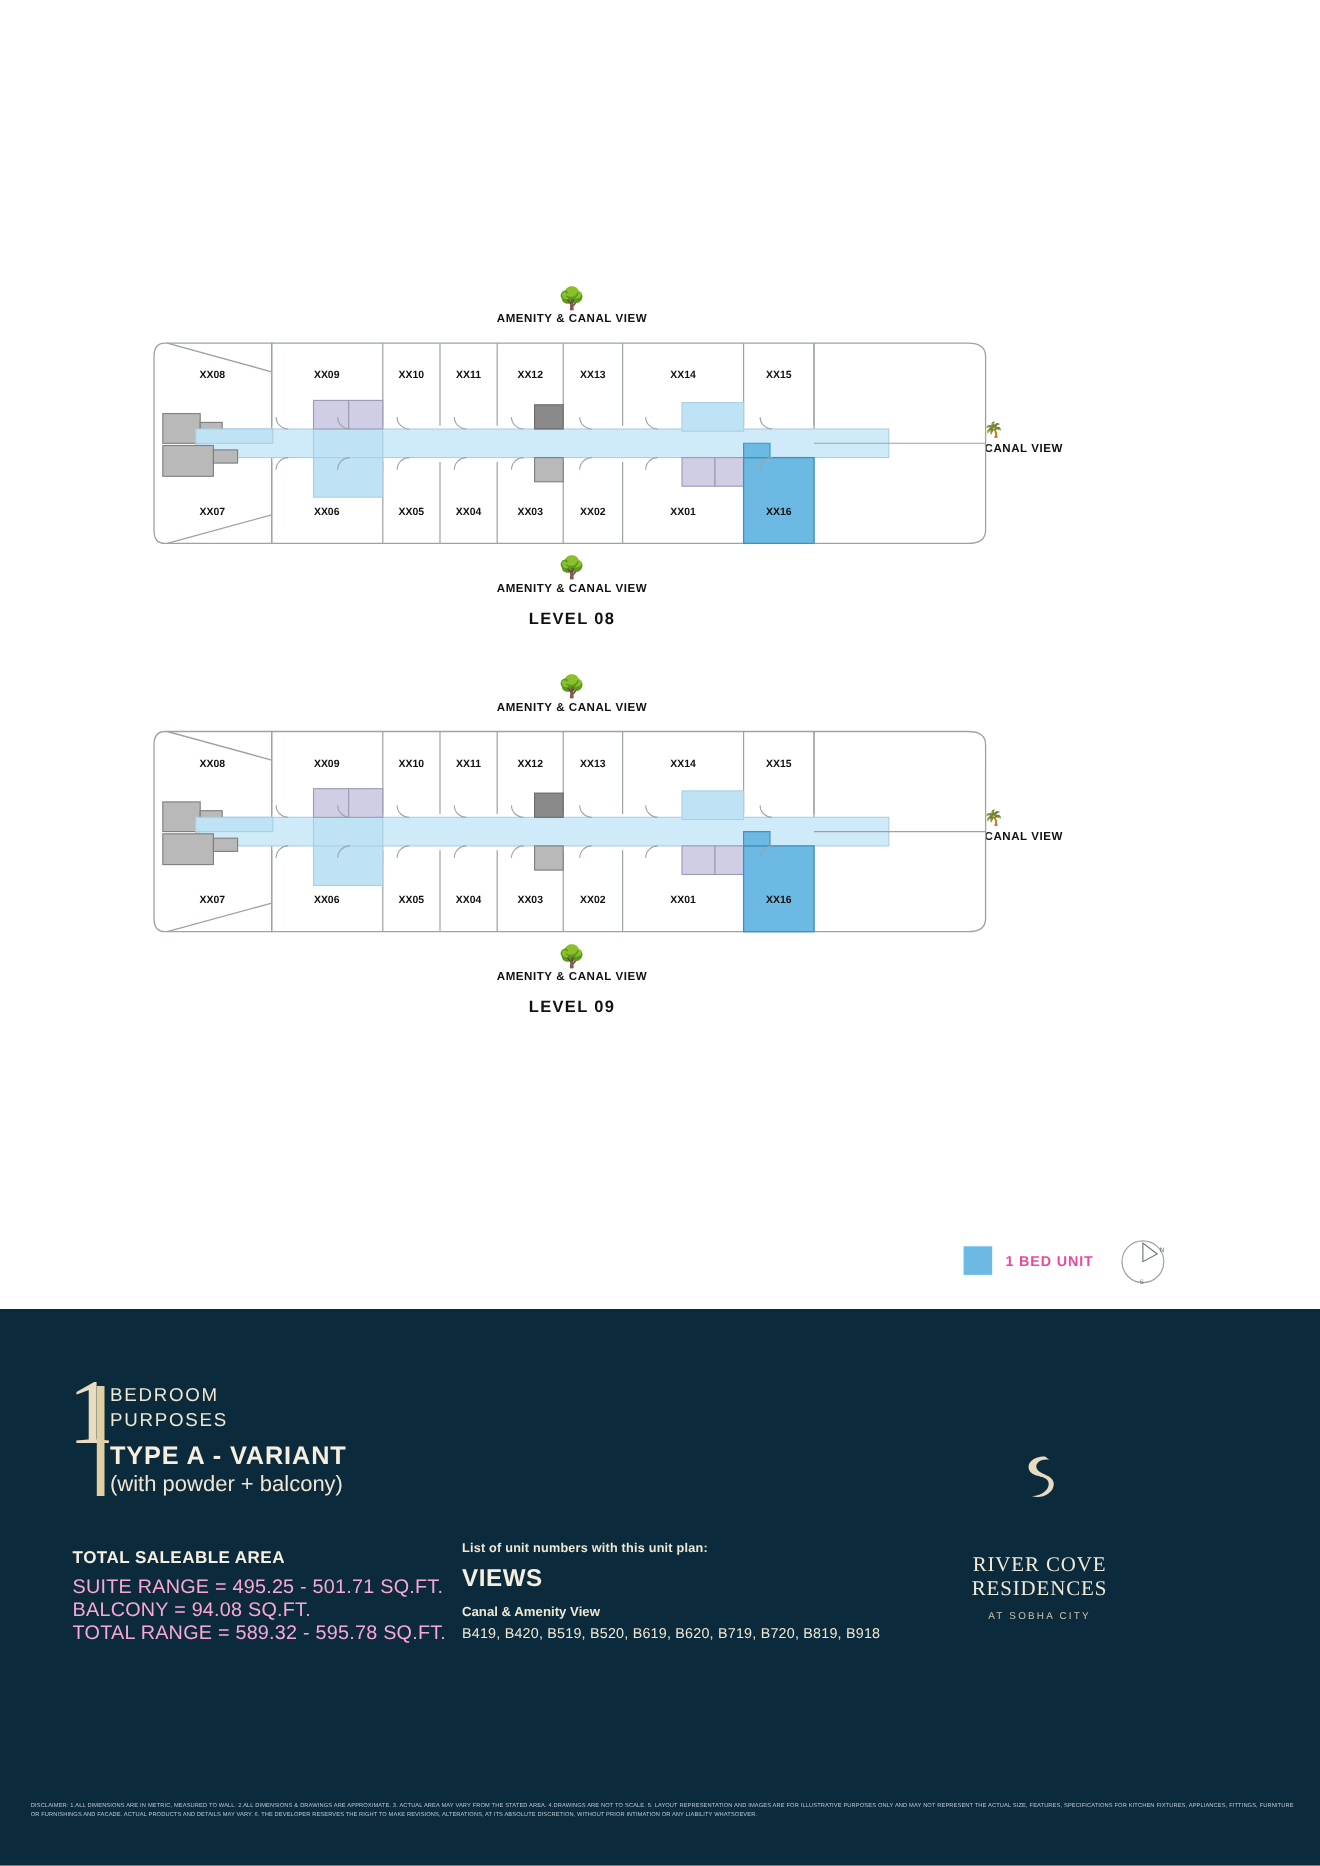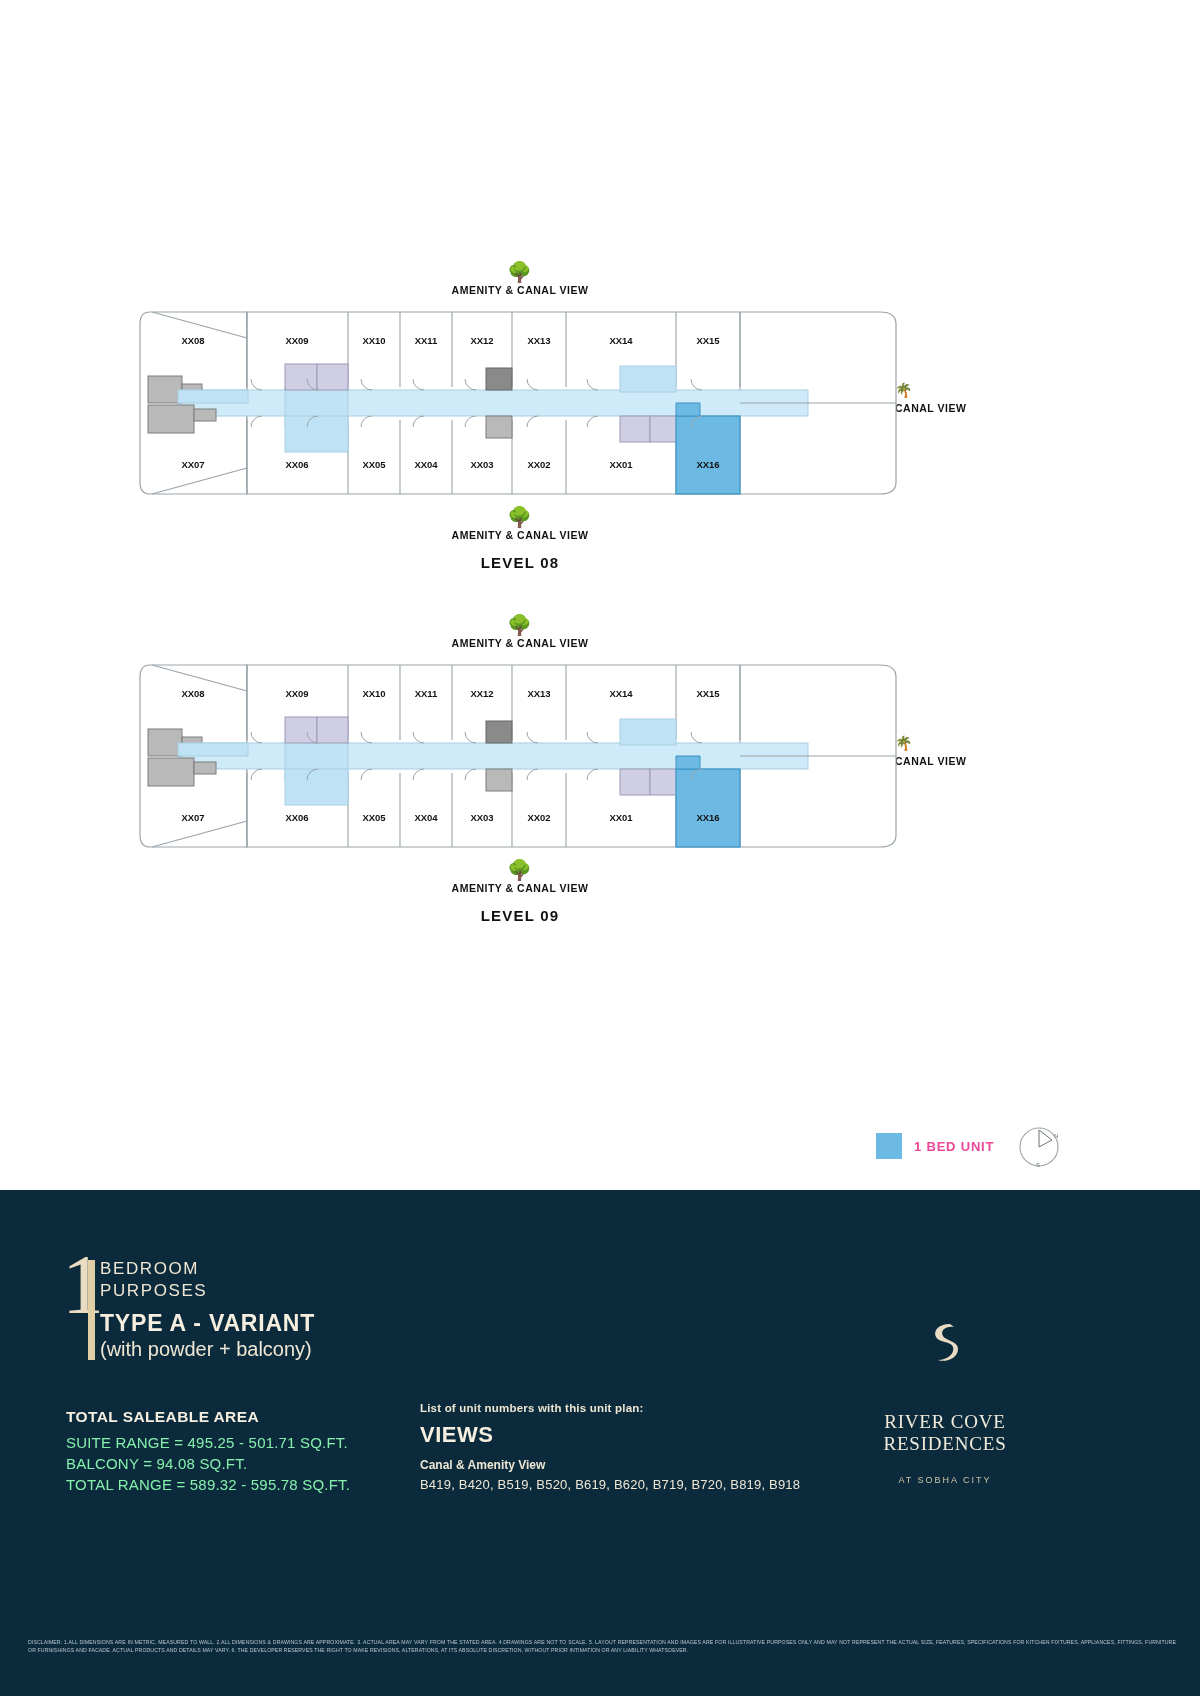--- a/index.html
+++ b/index.html
@@ -83,32 +83,32 @@
   .type-sub {
     position:absolute; left:100px; top: 148px;
     font-size: 20px; color:#efe6d3;text-align:center;
   }
   .gold-bar {
     position:absolute; left: 88px; top: 70px; width: 7px; height: 100px; background:#e0cfa4;
   }
 
   .area-block { position:absolute; left: 66px; top: 218px; }
   .area-title { font-size: 15.5px; font-weight:bold; letter-spacing:.4px; color:#f6efe0; margin-bottom:6px;}
-  .area-line { font-size: 15px; letter-spacing:.2px; color:#86efac; line-height: 21px; }
+  .area-line { font-size: 18px; letter-spacing:.2px; color:#f9a8d4; line-height: 21px; }
 
   .views-block { position:absolute; left: 420px; top: 212px; }
   .views-intro { font-size: 11.5px; font-weight:bold; color:#efe6d3; letter-spacing:.2px; }
   .views-title { font-size: 22px; font-weight:bold; letter-spacing:.5px; color:#f6efe0; margin: 8px 0 10px; }
   .views-sub { font-size: 12px; font-weight:bold; color:#efe6d3; margin-bottom: 5px; }
   .views-units { font-size: 13px; color:#efe6d3; letter-spacing:.2px;}
 
   .brand { position:absolute; left: 830px; top: 130px; width: 230px; text-align:center; }
   .brand-mark { margin: 0 auto 10px; width: 42px; height: 46px; }
   .brand-name { font-size: 19px; letter-spacing: .8px; color:#f2ead9; font-family:Liberation Serif, serif;margin-top:31px;}
-  .brand-sub  { font-size: 9px; letter-spacing: 2px; color:#cfc3a6; margin-top: 20px;}
+  .brand-sub  { font-size: 9px; letter-spacing: 2px; color:#cfc3a6; margin-top: 8px;}
 
   .disclaimer {
     position:absolute; left: 28px; top: 448px; width: 1148px;
     font-size: 5.2px; line-height: 8px; color:#b9c6cf; letter-spacing: .1px;
     text-align: justify;
   }
 </style>
 </head>
 <body>
 

